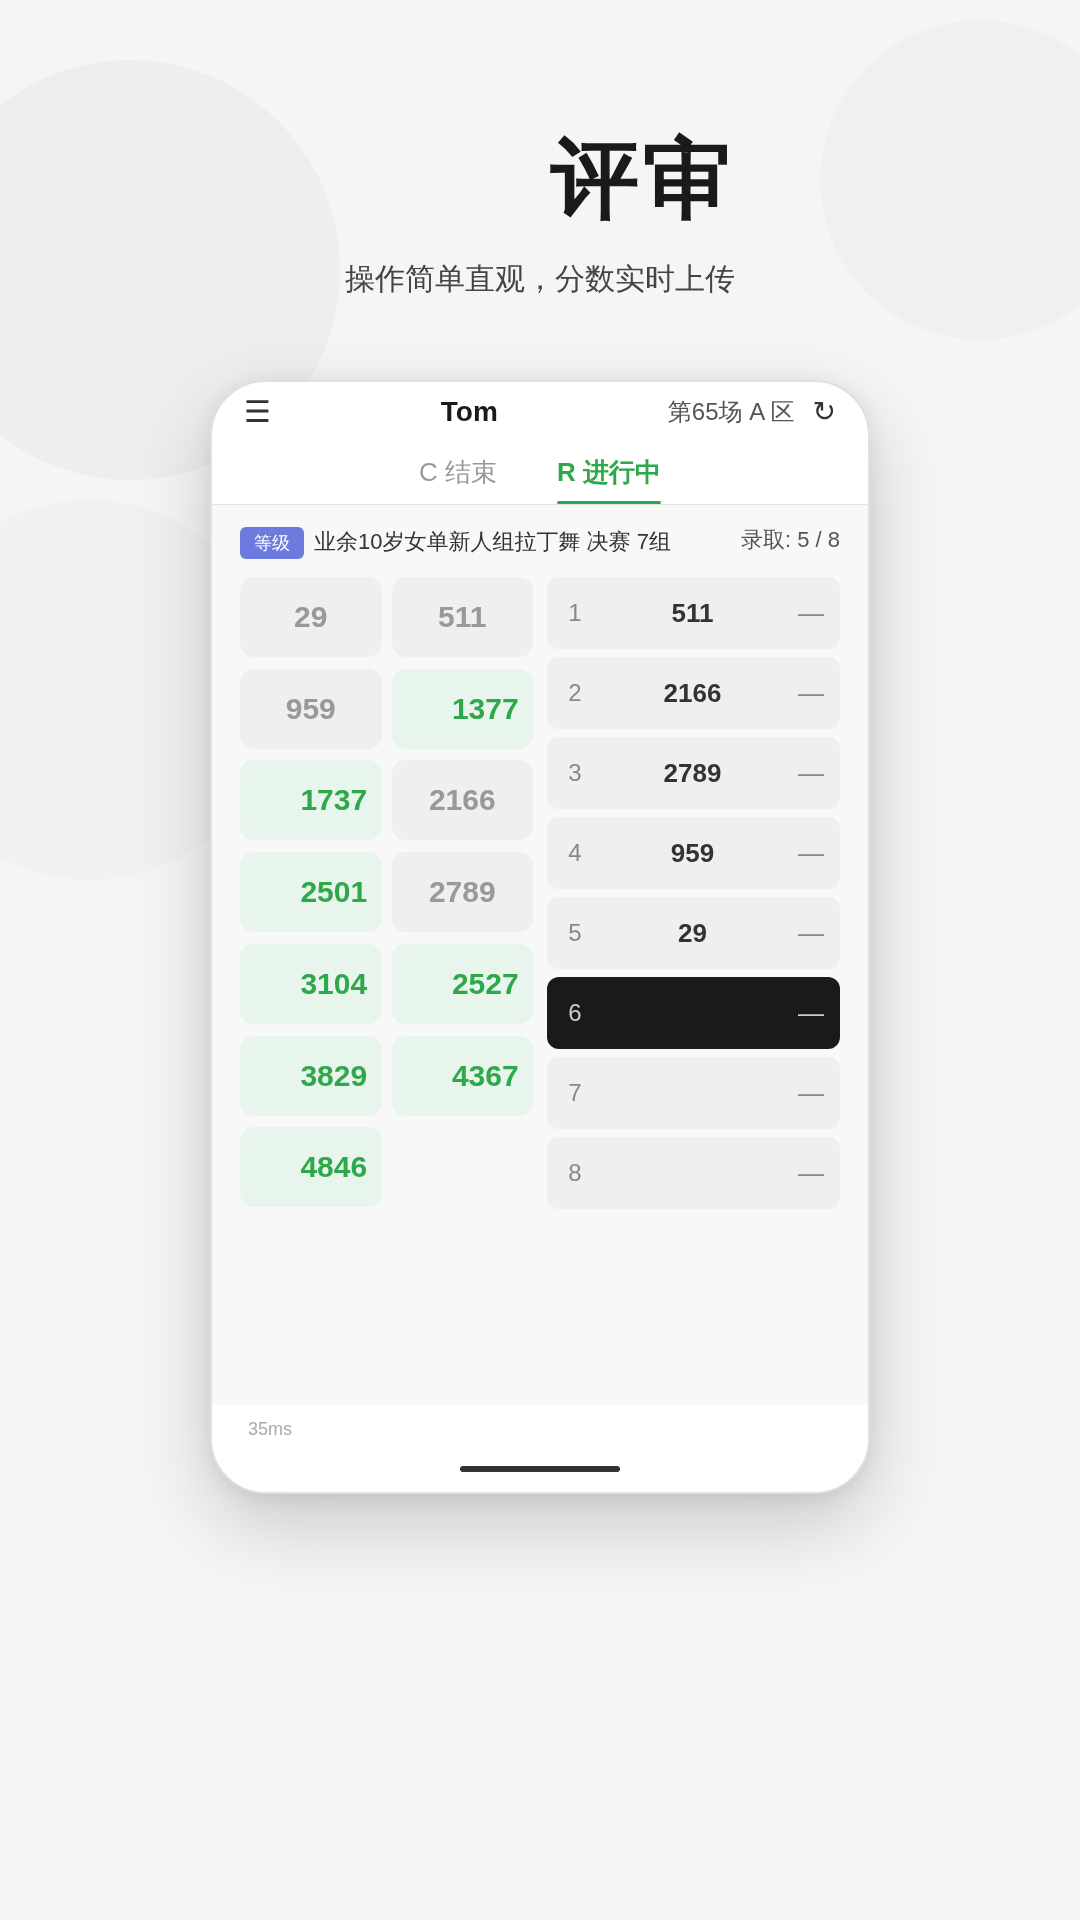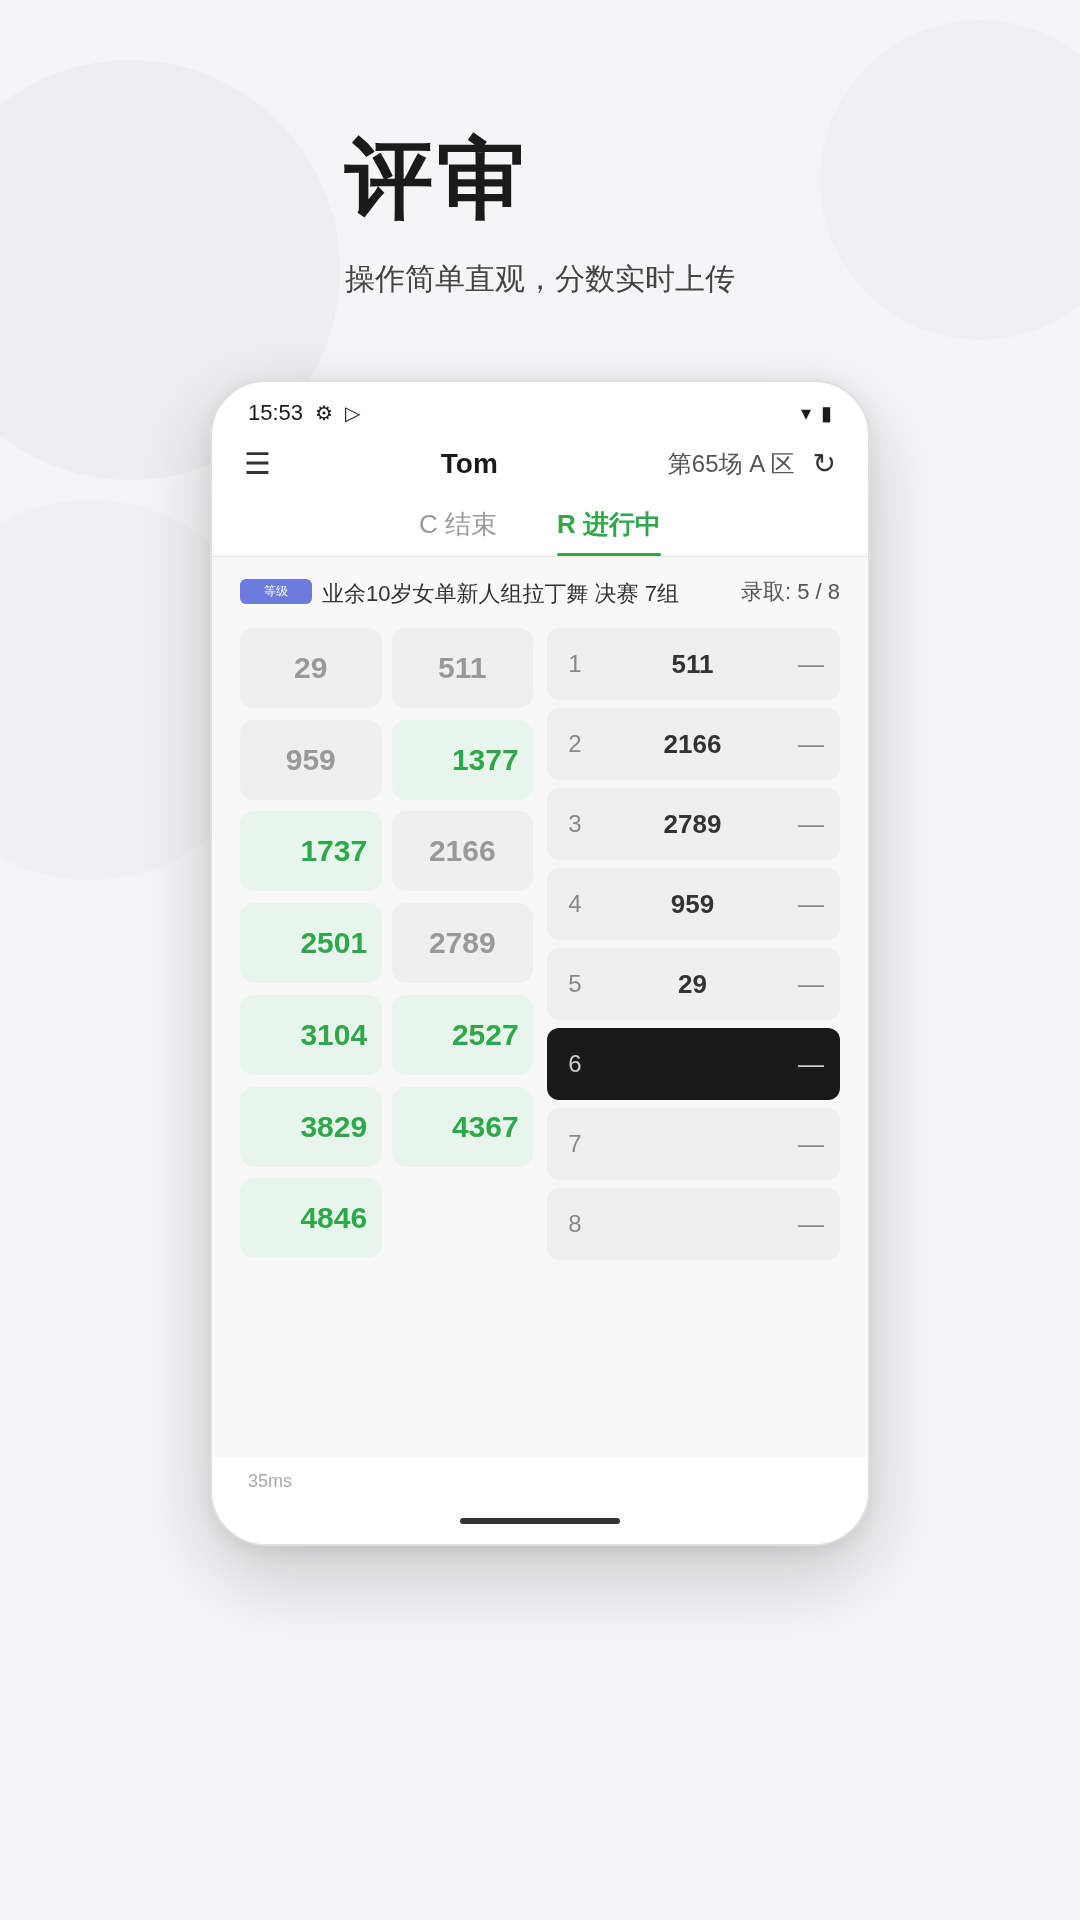--- a/index.html
+++ b/index.html
@@ -42,21 +42,21 @@
       height: 380px;
       background: #e8e8ec;
       border-radius: 50%;
       top: 500px;
       left: -100px;
       opacity: 0.3;
     }
 
     .hero-section {
       margin-top: 120px;
-      text-align: left;
+      text-align: right;
       z-index: 2;
     }
 
     .hero-title {
       font-size: 88px;
       font-weight: 700;
       color: #1a1a1a;
       letter-spacing: 4px;
     }
 
@@ -188,22 +188,22 @@
 
     .contest-info {
       display: flex;
       align-items: flex-start;
       gap: 10px;
     }
 
     .grade-badge {
       background: #6c7bdd;
       color: #fff;
-      font-size: 12px;
-      padding: 4px 24px;
+      font-size: 18px;
+      padding: 4px 14px;
       border-radius: 6px;
       white-space: nowrap;
       margin-top: 2px;
     }
 
     .contest-name {
       font-size: 22px;
       color: #333;
       line-height: 1.5;
     }
@@ -337,31 +337,20 @@
 <div class="bg-circle-3"></div>
 
 <div class="hero-section">
   <div class="hero-title">评审</div>
   <div class="hero-subtitle">操作简单直观，分数实时上传</div>
 </div>
 
 <div class="phone-wrapper">
   <div class="phone-frame">
 
-    <div class="status-bar">
-      <div class="status-left">
-        <span>15:53</span>
-        <span class="status-icon">⚙</span>
-        <span class="status-icon">▷</span>
-      </div>
-      <div class="status-right">
-        <span class="status-icon">▾</span>
-        <span class="status-icon">▮</span>
-      </div>
-    </div>
 
     <div class="app-header">
       <span class="menu-icon">☰</span>
       <span class="header-title">Tom</span>
       <div class="header-right">
         <span style="font-size:24px;color:#555;">第65场  A 区</span>
         <span class="refresh-icon">↻</span>
       </div>
     </div>
 

